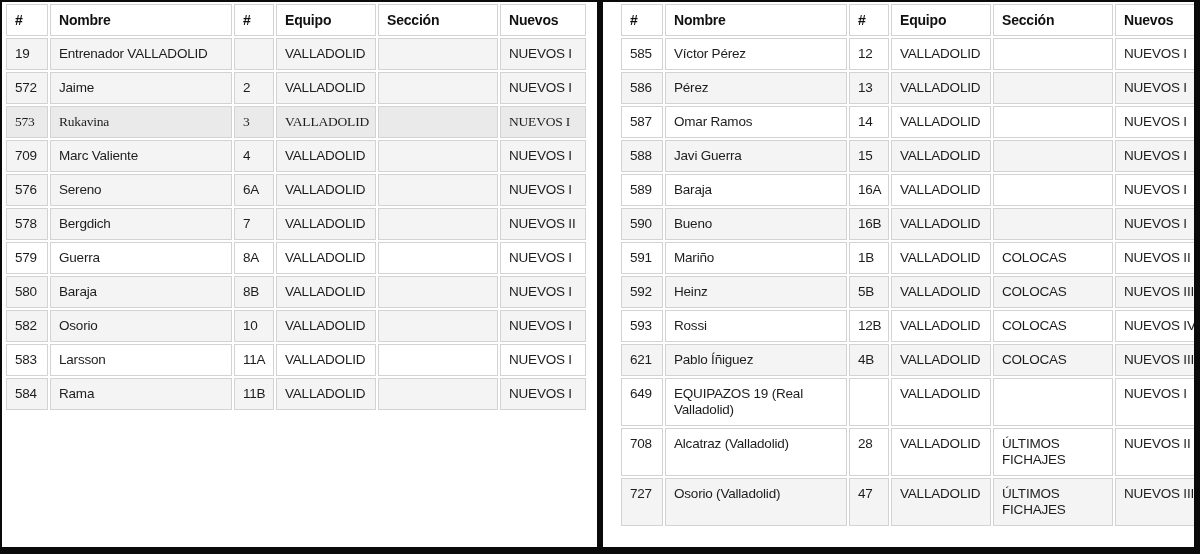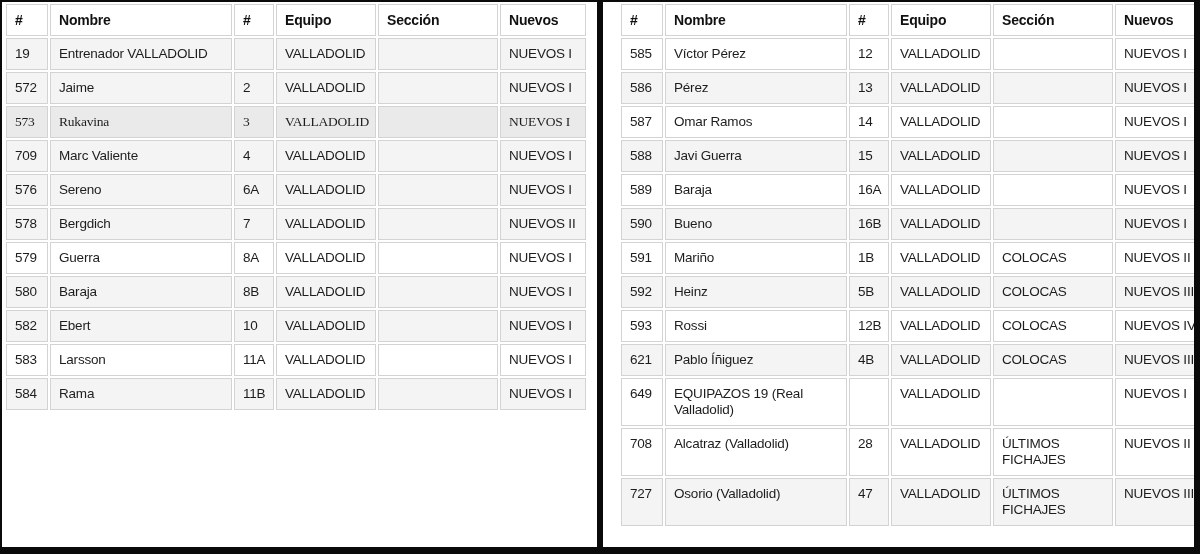--- a/index.html
+++ b/index.html
@@ -144,21 +144,21 @@
           <tr class="shade-gray">
     <td>580</td>
     <td>Baraja</td>
     <td>8B</td>
     <td>VALLADOLID</td>
     <td></td>
     <td>NUEVOS I</td>
   </tr>
           <tr class="shade-gray">
     <td>582</td>
-    <td>Ebert</td>
+    <td>Osorio</td>
     <td>10</td>
     <td>VALLADOLID</td>
     <td></td>
     <td>NUEVOS I</td>
   </tr>
           <tr>
     <td>583</td>
     <td>Larsson</td>
     <td>11A</td>
     <td>VALLADOLID</td>

